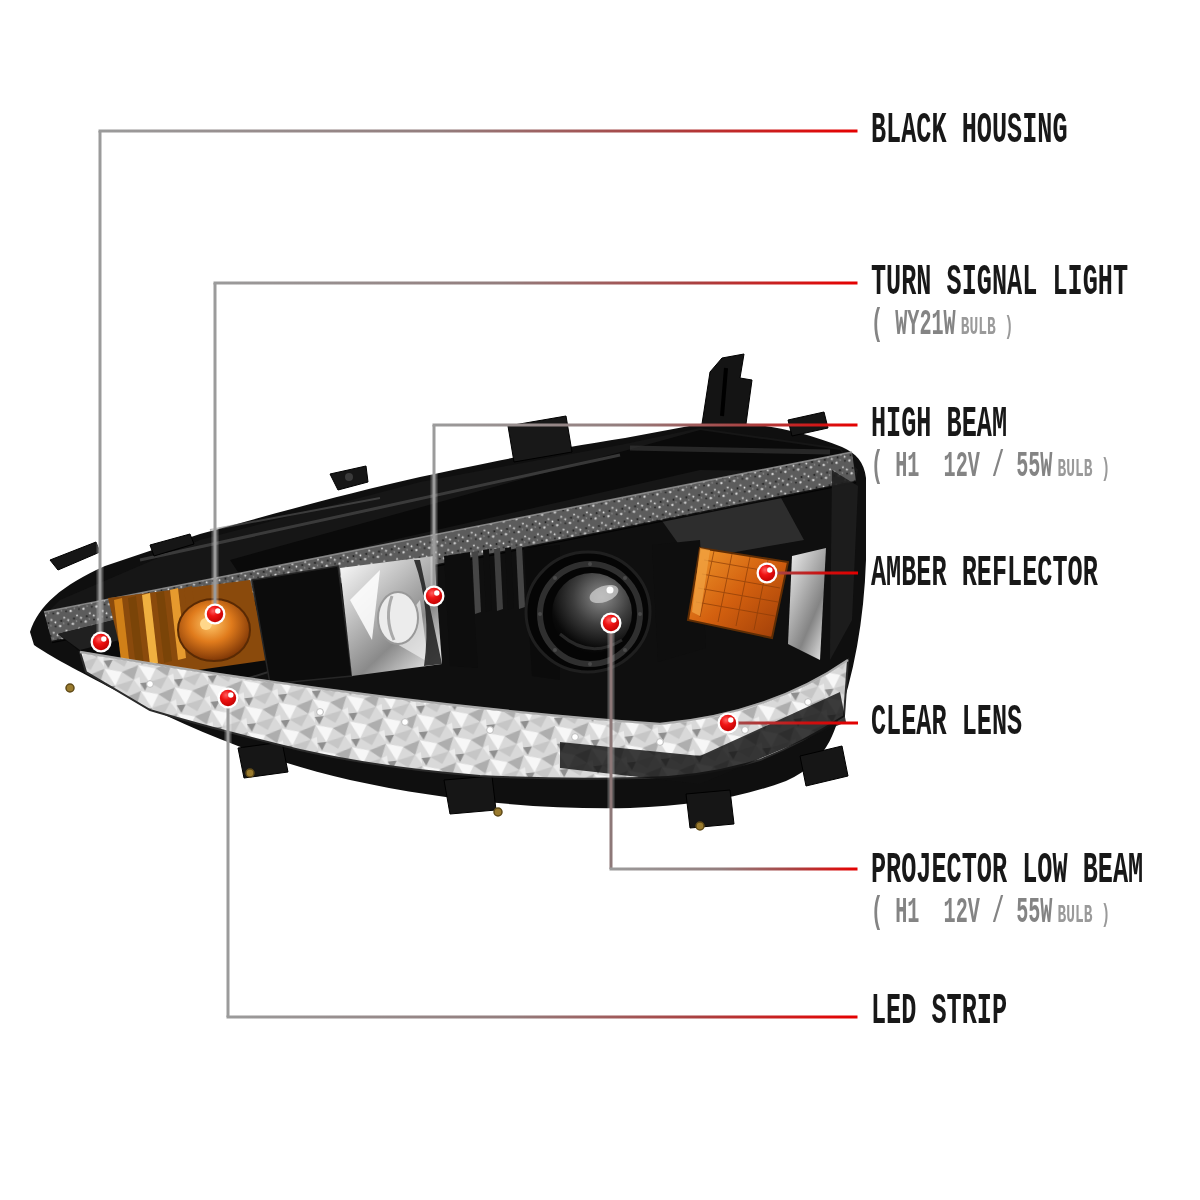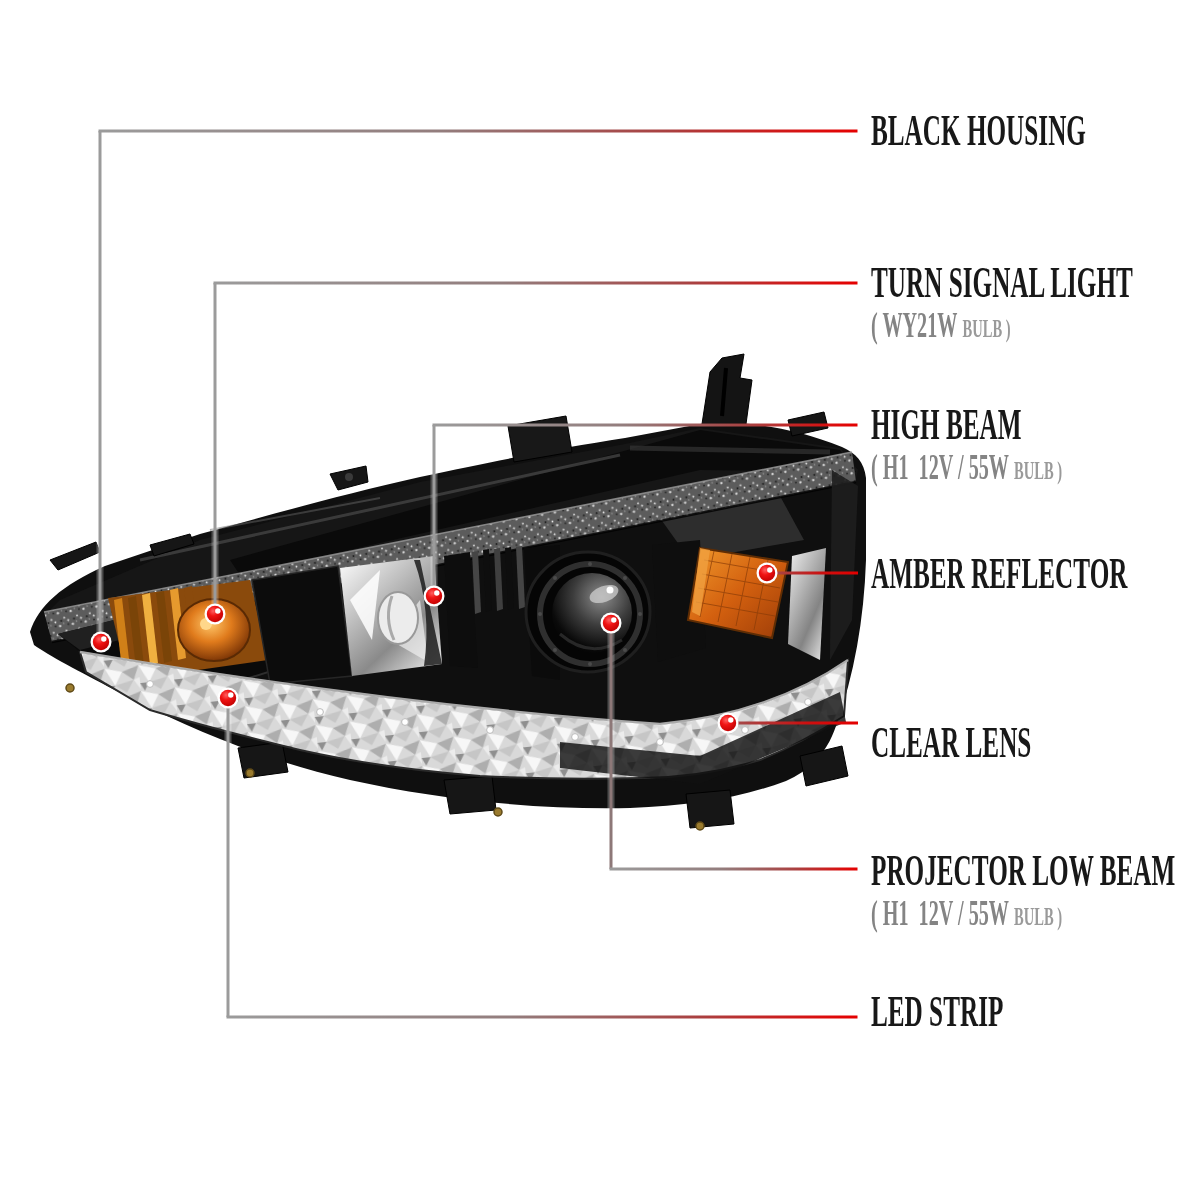--- a/index.html
+++ b/index.html
@@ -1,17 +1,17 @@
 <!DOCTYPE html>
 <html><head>
 <meta charset="utf-8">
 <style>
   html,body{margin:0;padding:0;background:#fff;}
   .canvas{position:relative;width:1200px;height:1200px;background:#fff;overflow:hidden;
-          font-family:Liberation Serif, serif;}
+          font-family:Liberation Mono, monospace;}
   .artwork,.overlay{position:absolute;left:0;top:0;width:1200px;height:1200px;}
   .callout{position:absolute;left:871px;}
   .callout .title{font-weight:bold;font-size:45px;line-height:45px;color:#181818;
                   white-space:pre;transform:scaleX(.56);transform-origin:0 50%;}
   .callout .sub{font-weight:bold;font-size:36px;line-height:36px;margin-top:2px;
                 white-space:pre;transform:scaleX(.56);transform-origin:0 50%;}
   .callout .spec{color:#848484;}
   .callout .bulbword{color:#9a9a9a;font-size:26px;margin-left:9px;}
 </style>
 </head>
@@ -305,21 +305,21 @@
 
   <div class="callout" style="top:402px">
     <div class="title">HIGH BEAM</div>
     <div class="sub"><span class="spec">( H1  12V / 55W</span><span class="bulbword">BULB )</span></div>
   </div>
 
   <div class="callout" style="top:551px">
     <div class="title">AMBER REFLECTOR</div>
   </div>
 
-  <div class="callout" style="top:720px">
+  <div class="callout" style="top:700px">
     <div class="title">CLEAR LENS</div>
   </div>
 
   <div class="callout" style="top:848px">
     <div class="title">PROJECTOR LOW BEAM</div>
     <div class="sub"><span class="spec">( H1  12V / 55W</span><span class="bulbword">BULB )</span></div>
   </div>
 
   <div class="callout" style="top:989px">
     <div class="title">LED STRIP</div>

